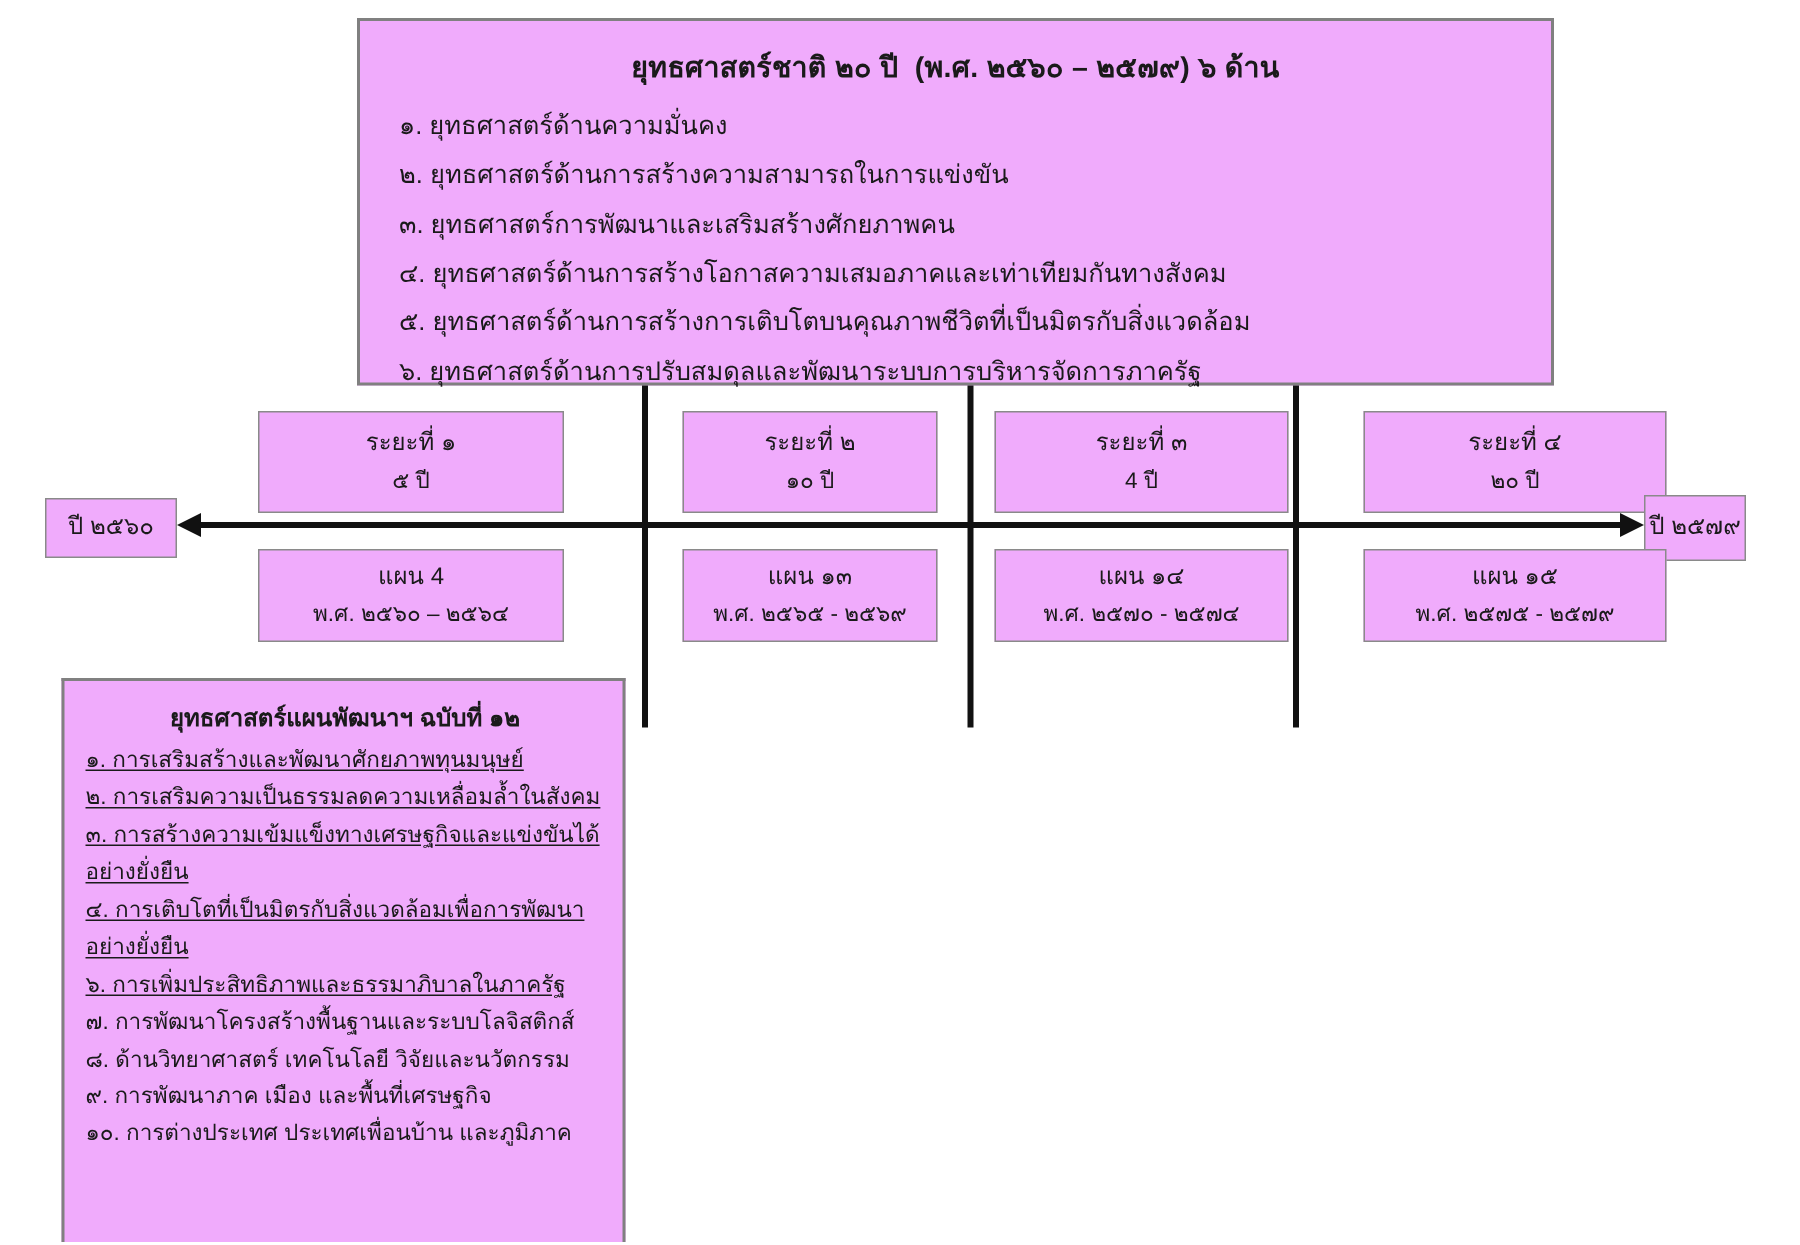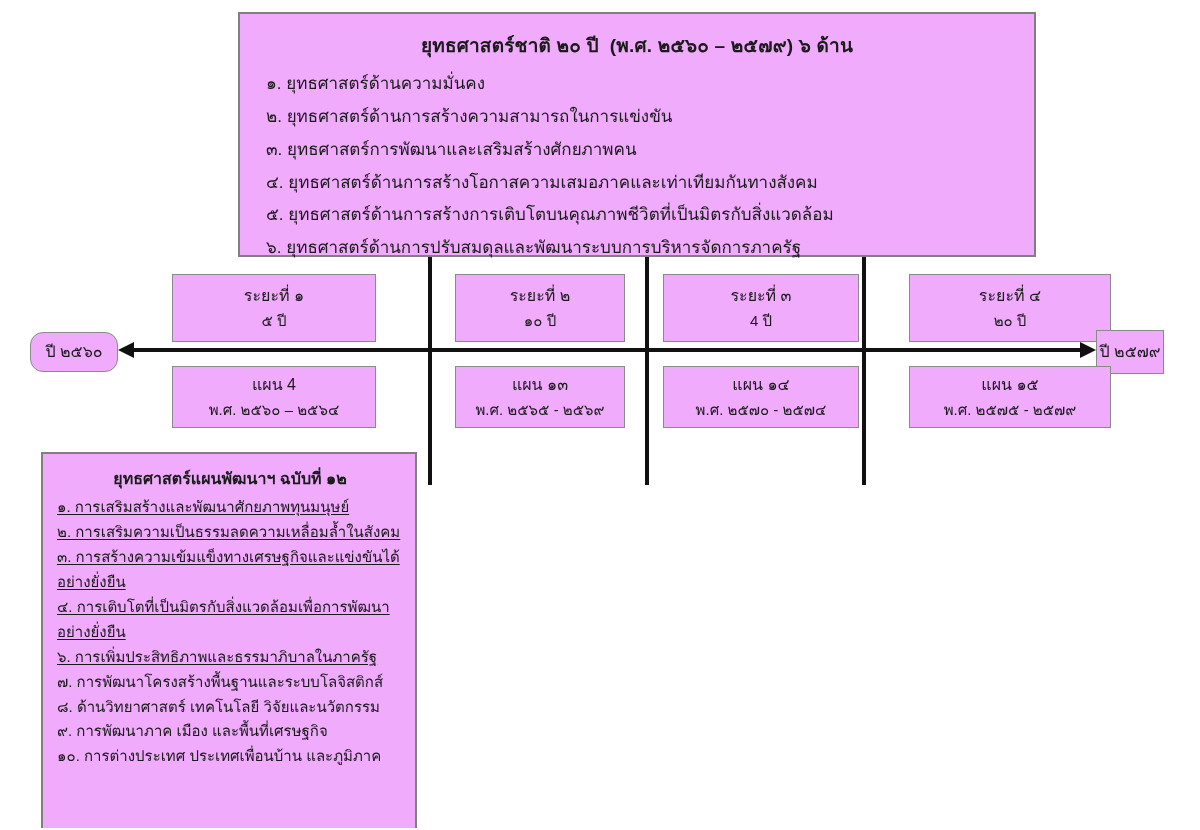--- a/index.html
+++ b/index.html
@@ -87,21 +87,21 @@
   #timeline .head.right { right: 0; border-left: 16px solid #111111; }
 
   
   .year-cap {
     display: flex;
     align-items: center;
     justify-content: center;
     font-size: 16px;
     white-space: pre;
   }
-  #year-start { left: 30px;   top: 332px; width: 88px;  height: 40px; border-radius: 13px; }
+  #year-start { left: 30px;   top: 332px; width: 88px;  height: 40px; }
   #year-end   { left: 1096px; top: 330px; width: 68px;  height: 44px; }
 
   
   .cell-box {
     display: flex;
     flex-direction: column;
     align-items: center;
     justify-content: center;
     text-align: center;
     font-size: 16px;

